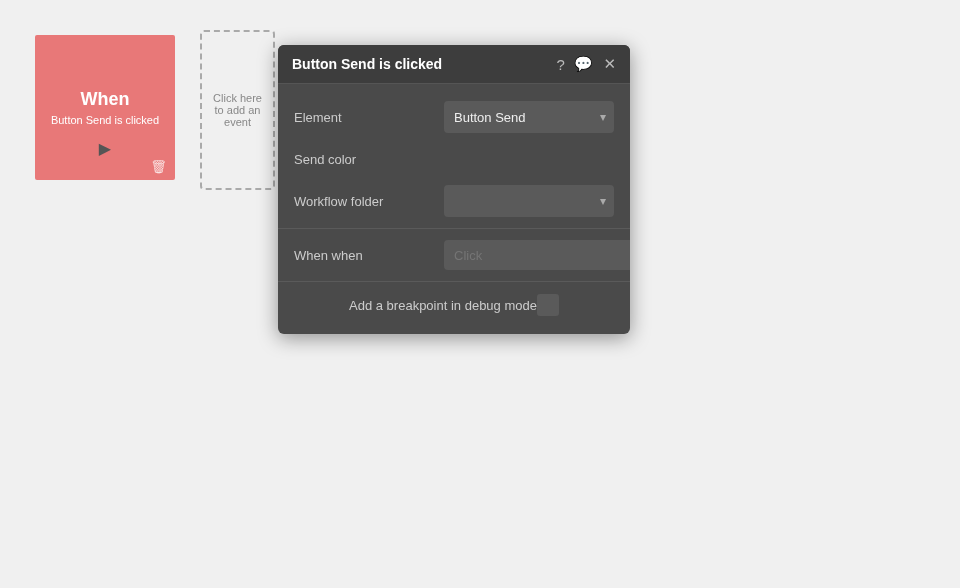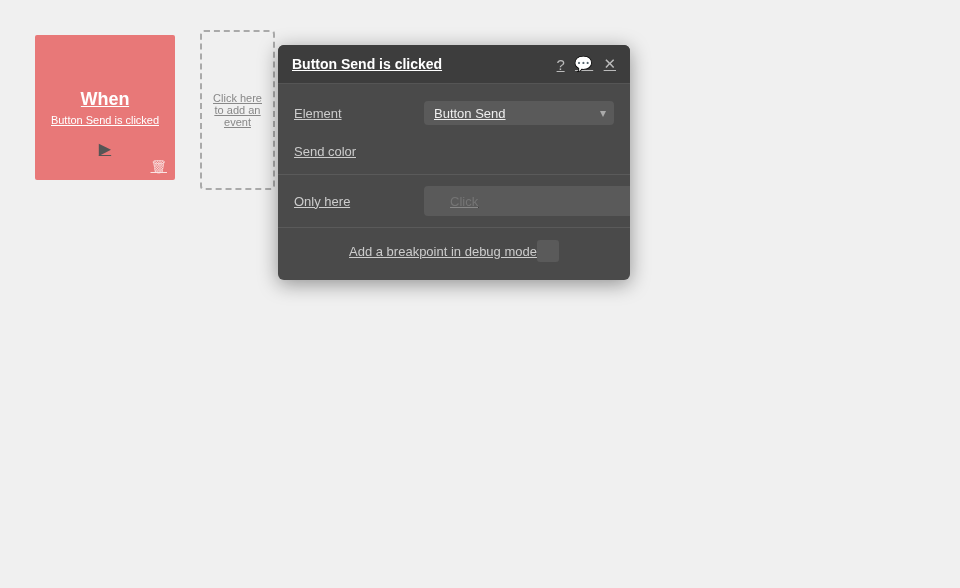--- a/index.html
+++ b/index.html
@@ -1,15 +1,15 @@
 <!DOCTYPE html>
 <html><head>
   <meta charset="utf-8">
   <style>
-    * { box-sizing: border-box; margin: 0; padding: 0; text-decoration: underline; }
+    * { box-sizing: border-box; margin: 0; padding: 0; }
     body {
       width: 960px;
       height: 588px;
       background: #f0f0f0;
       font-family: Arial, sans-serif;
       overflow: hidden;
       position: relative;
     }
 
     
@@ -110,20 +110,21 @@
       cursor: pointer;
     }
     .modal-body {
       padding: 10px 0;
     }
     .form-row {
       display: flex;
       align-items: center;
       padding: 7px 16px;
       min-height: 38px;
+      gap: 20px;
     }
     .form-row + .form-row {
       
     }
     .form-label {
       color: #ccc;
       font-size: 13px;
       width: 130px;
       flex-shrink: 0;
     }
@@ -135,21 +136,21 @@
       width: 100%;
       background: #5a5a5a;
       border: none;
       border-radius: 4px;
       color: #eee;
       font-size: 13px;
       padding: 5px 28px 5px 10px;
       appearance: none;
       -webkit-appearance: none;
       cursor: pointer;
-      height: 24px;
+      height: 32px;
       outline: none;
     }
     .select-wrapper::after {
       content: '▾';
       position: absolute;
       right: 8px;
       top: 50%;
       transform: translateY(-50%);
       color: #aaa;
       pointer-events: none;
@@ -157,21 +158,21 @@
     }
 
     
     .only-when-input {
       flex: 1;
       background: #5a5a5a;
       border: none;
       border-radius: 4px;
       color: #888;
       font-size: 13px;
-      padding: 5px 26px;
+      padding: 5px 10px;
       height: 30px;
       outline: none;
     }
 
     
     .modal-divider {
       height: 1px;
       background: #5a5a5a;
       margin: 4px 0;
     }
@@ -229,25 +230,33 @@
           <option>Button Send</option>
           <option>Button Cancel</option>
         </select>
       </div>
     </div>
 
     <div class="form-row">
       <span class="form-label">Send color</span>
     </div>
 
+    <div class="form-row">
+      <span class="form-label">Workflow folder</span>
+      <div class="select-wrapper">
+        <select>
+          <option value=""></option>
+        </select>
+      </div>
+    </div>
 
     <div class="modal-divider"></div>
 
     <div class="form-row">
-      <span class="form-label">Only here</span>
+      <span class="form-label">When when</span>
       <input class="only-when-input" type="text" placeholder="Click" style="">
     </div>
 
     <div class="modal-divider"></div>
 
     <div class="checkbox-row">
       <span class="checkbox-label">Add a breakpoint in debug mode</span>
       <div class="toggle-box"></div>
     </div>
 

